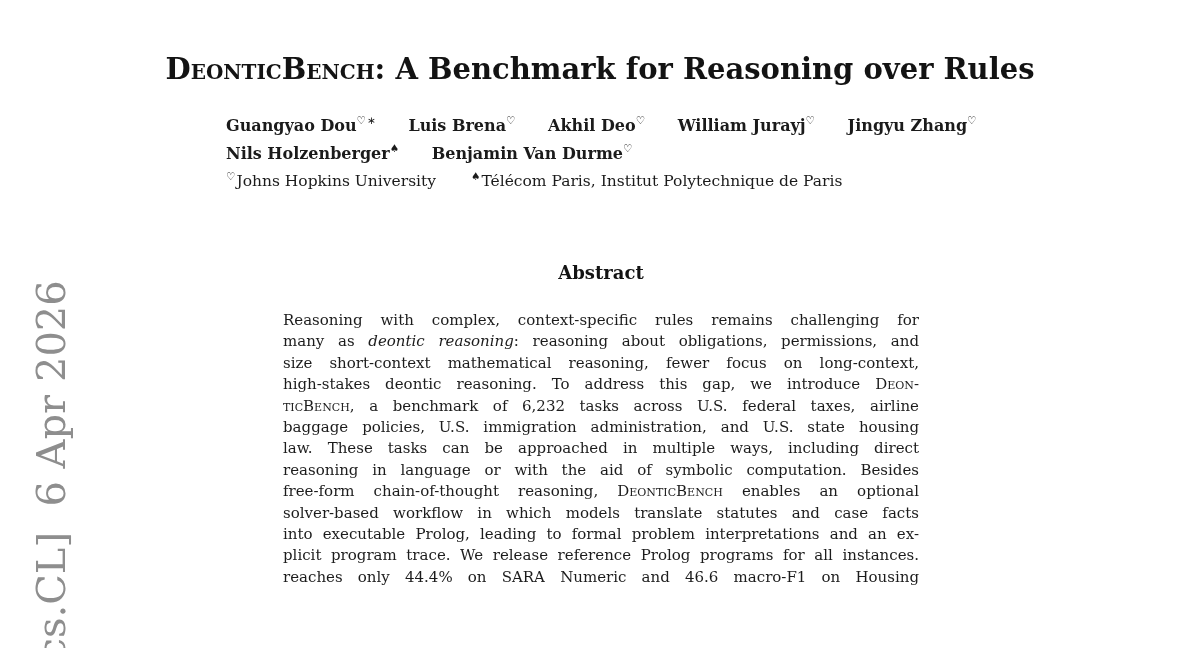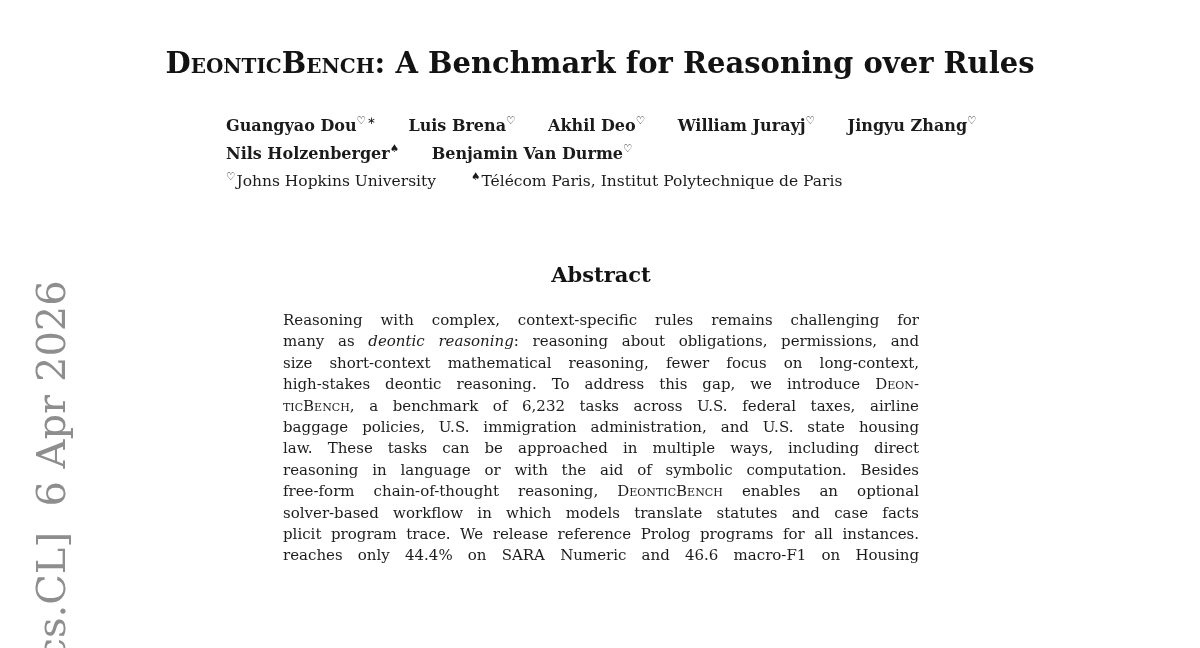--- a/index.html
+++ b/index.html
@@ -18,21 +18,21 @@
     top: 676px;
     transform: rotate(-90deg);
     transform-origin: 0 0;
     font-size: 40px;
     line-height: 1.2;
     white-space: pre;
     color: #8e8e8e;
   }
   .title-row {
     position: absolute;
-    top: 46px;
+    top: 52px;
     left: 0;
     width: 1200px;
     margin: 0;
     text-align: center;
     font-weight: bold;
     font-size: 29px;
     color: #131313;
   }
   .sc { font-variant: small-caps; }
   .authors {
@@ -54,21 +54,21 @@
   .affil-row { height: 28px; line-height: 28px; font-weight: normal; font-size: 15.5px; }
   .affil { margin-right: 30px; margin-top: 20px; }
   .affil sup.mark { vertical-align: 6px; }
   .abstract-heading {
     position: absolute;
     top: 262px;
     left: 283px;
     width: 636px;
     text-align: center;
     font-weight: bold;
-    font-size: 21px;
+    font-size: 18px;
     color: #131313;
   }
   .abstract-body {
     position: absolute;
     top: 310px;
     left: 283px;
     width: 636px;
     font-size: 15px;
     line-height: 21.4px;
     color: #1c1c1c;
@@ -112,17 +112,18 @@
     <div class="abs-line">Reasoning with complex, context-specific rules remains challenging for</div>
     <div class="abs-line"><span>many as </span><em>deontic reasoning</em><span>: reasoning about obligations, permissions, and</span></div>
     <div class="abs-line">size short-context mathematical reasoning, fewer focus on long-context,</div>
     <div class="abs-line"><span>high-stakes deontic reasoning. To address this gap, we introduce </span><span class="sc">Deon-</span></div>
     <div class="abs-line"><span class="sc">ticBench</span><span>, a benchmark of 6,232 tasks across U.S. federal taxes, airline</span></div>
     <div class="abs-line">baggage policies, U.S. immigration administration, and U.S. state housing</div>
     <div class="abs-line">law.  These tasks can be approached in multiple ways, including direct</div>
     <div class="abs-line">reasoning in language or with the aid of symbolic computation. Besides</div>
     <div class="abs-line"><span>free-form chain-of-thought reasoning, </span><span class="sc">DeonticBench</span><span> enables an optional</span></div>
     <div class="abs-line">solver-based workflow in which models translate statutes and case facts</div>
+    <div class="abs-line">into executable Prolog, leading to formal problem interpretations and an ex-</div>
     <div class="abs-line">plicit program trace. We release reference Prolog programs for all instances.</div>
     <div class="abs-line">reaches only 44.4% on SARA Numeric and 46.6 macro-F1 on Housing</div>
   </div>
 
 </div>
 
 </body></html>

